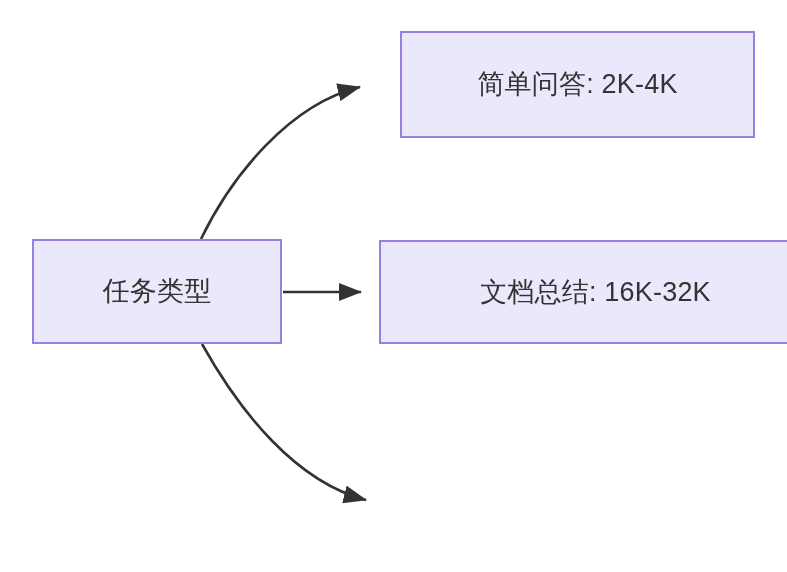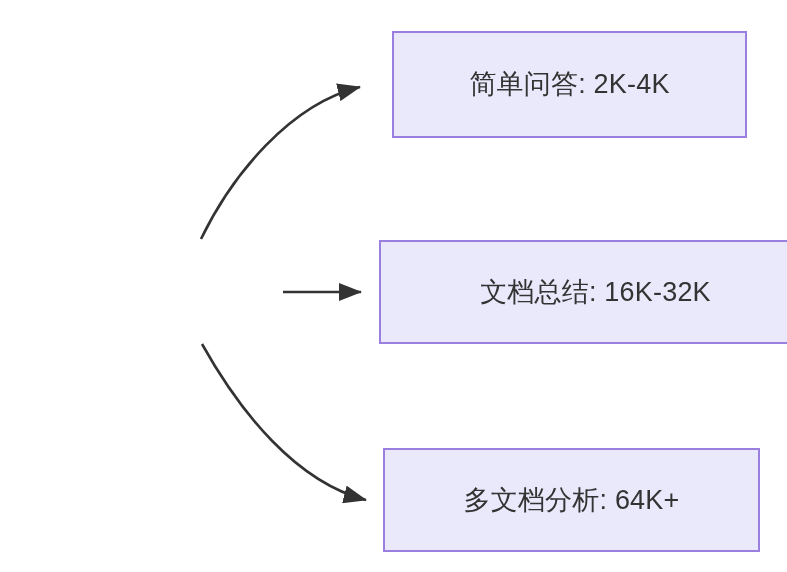--- a/index.html
+++ b/index.html
@@ -38,21 +38,21 @@
   }
   .node-label {
     color: #333333;
     font-size: 27px;
     line-height: 1.2;
     letter-spacing: 0.2px;
     white-space: nowrap;
   }
   
   #node-root      { left: 32px;  top: 239px; width: 250px; height: 105px; }
-  #node-simple-qa { left: 392px; top: 31px;  width: 355px; height: 107px; }
+  #node-simple-qa { left: 400px; top: 31px;  width: 355px; height: 107px; }
   #node-doc-sum   { left: 379px; top: 240px; width: 433px; height: 104px; }
   #node-multi-doc { left: 383px; top: 448px; width: 377px; height: 104px; }
 </style>
 </head>
 <body>
 
 <div id="diagram-root">
 
   <svg id="edge-layer" viewBox="0 0 787 572" width="787" height="572">
     <defs>
@@ -61,26 +61,26 @@
       </marker>
     </defs>
 
     <path d="M 201 239 C 232 175, 290 104, 360 87" fill="none" stroke="#333333" stroke-width="2.6" marker-end="url(#arrowhead)"></path>
 
     <path d="M 283 292 L 361 292" fill="none" stroke="#333333" stroke-width="2.6" marker-end="url(#arrowhead)"></path>
 
     <path d="M 202 344 C 240 412, 296 482, 366 500" fill="none" stroke="#333333" stroke-width="2.6" marker-end="url(#arrowhead)"></path>
   </svg>
 
+  <div class="node" id="node-root">
+    <span class="node-label">任务类型</span>
+  </div>
 
   <div class="node" id="node-simple-qa">
     <span class="node-label">简单问答: 2K-4K</span>
   </div>
 
   <div class="node" id="node-doc-sum">
     <span class="node-label">文档总结: 16K-32K</span>
   </div>
 
-  <div class="node" id="node-multi-doc">
-    <span class="node-label">多文档分析: 64K+</span>
-  </div>
 
 </div>
 
 </body></html>

